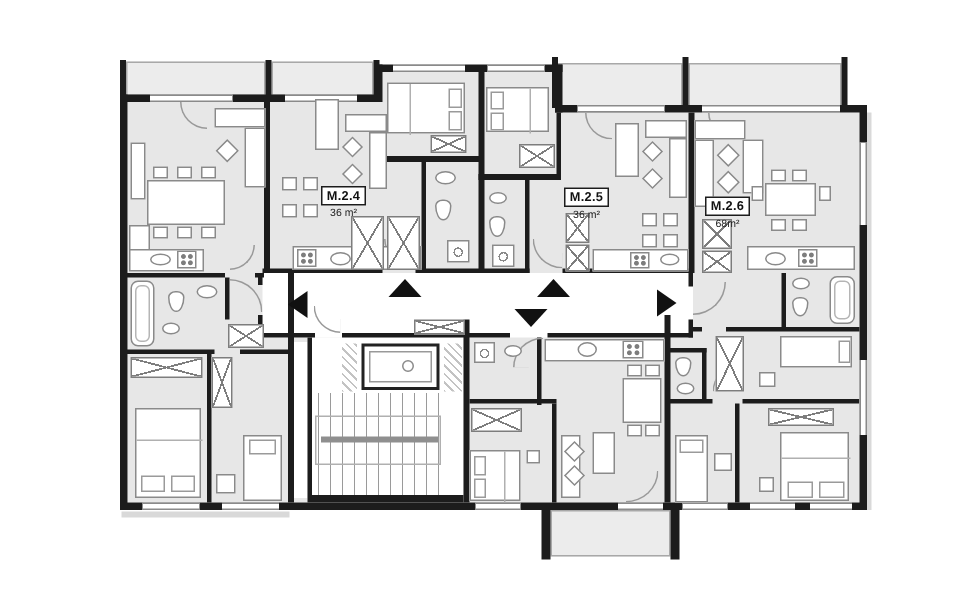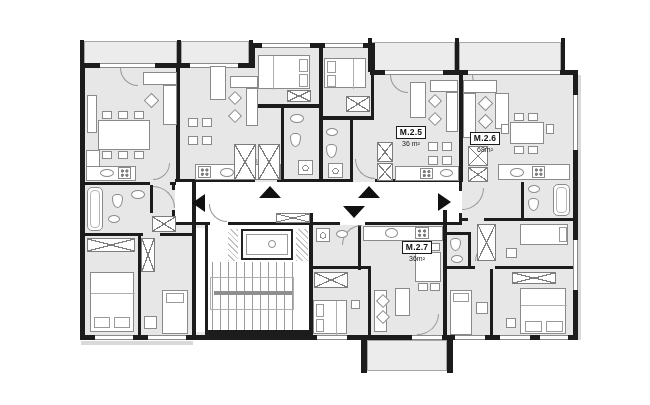--- a/index.html
+++ b/index.html
@@ -330,26 +330,26 @@
   <div class="fn" style="left:415px;top:252px;width:26px;height:30px;"></div>
   <div class="fn" style="left:418px;top:243px;width:10px;height:8px;"></div>
   <div class="fn" style="left:430px;top:243px;width:10px;height:8px;"></div>
   <div class="fn" style="left:418px;top:283px;width:10px;height:8px;"></div>
   <div class="fn" style="left:430px;top:283px;width:10px;height:8px;"></div>
   <div class="fn" style="left:374px;top:290px;width:13px;height:42px;"></div>
   <div class="dm" style="left:378px;top:296px;width:10px;height:10px;"></div>
   <div class="dm" style="left:378px;top:312px;width:10px;height:10px;"></div>
   <div class="fn" style="left:395px;top:288px;width:15px;height:28px;"></div>
 
-  <div class="lab" style="left:378px;top:121px;width:66px;">
+  <div class="lab" style="left:196px;top:120px;width:66px;">
+    <span class="bx">M.2.4</span>
+    <div class="ar">36 m²</div>
+  </div>
+  <div class="lab" style="left:358px;top:121px;width:66px;">
     <span class="bx">M.2.5</span>
     <div class="ar">36 m²</div>
   </div>
   <div class="lab" style="left:452px;top:127px;width:66px;">
     <span class="bx">M.2.6</span>
     <div class="ar">68m²</div>
   </div>
-  <div class="lab" style="left:384px;top:236px;width:66px;">
-    <span class="bx">M.2.7</span>
-    <div class="ar">36m²</div>
-  </div>
 
 </div>
 
 </body></html>

